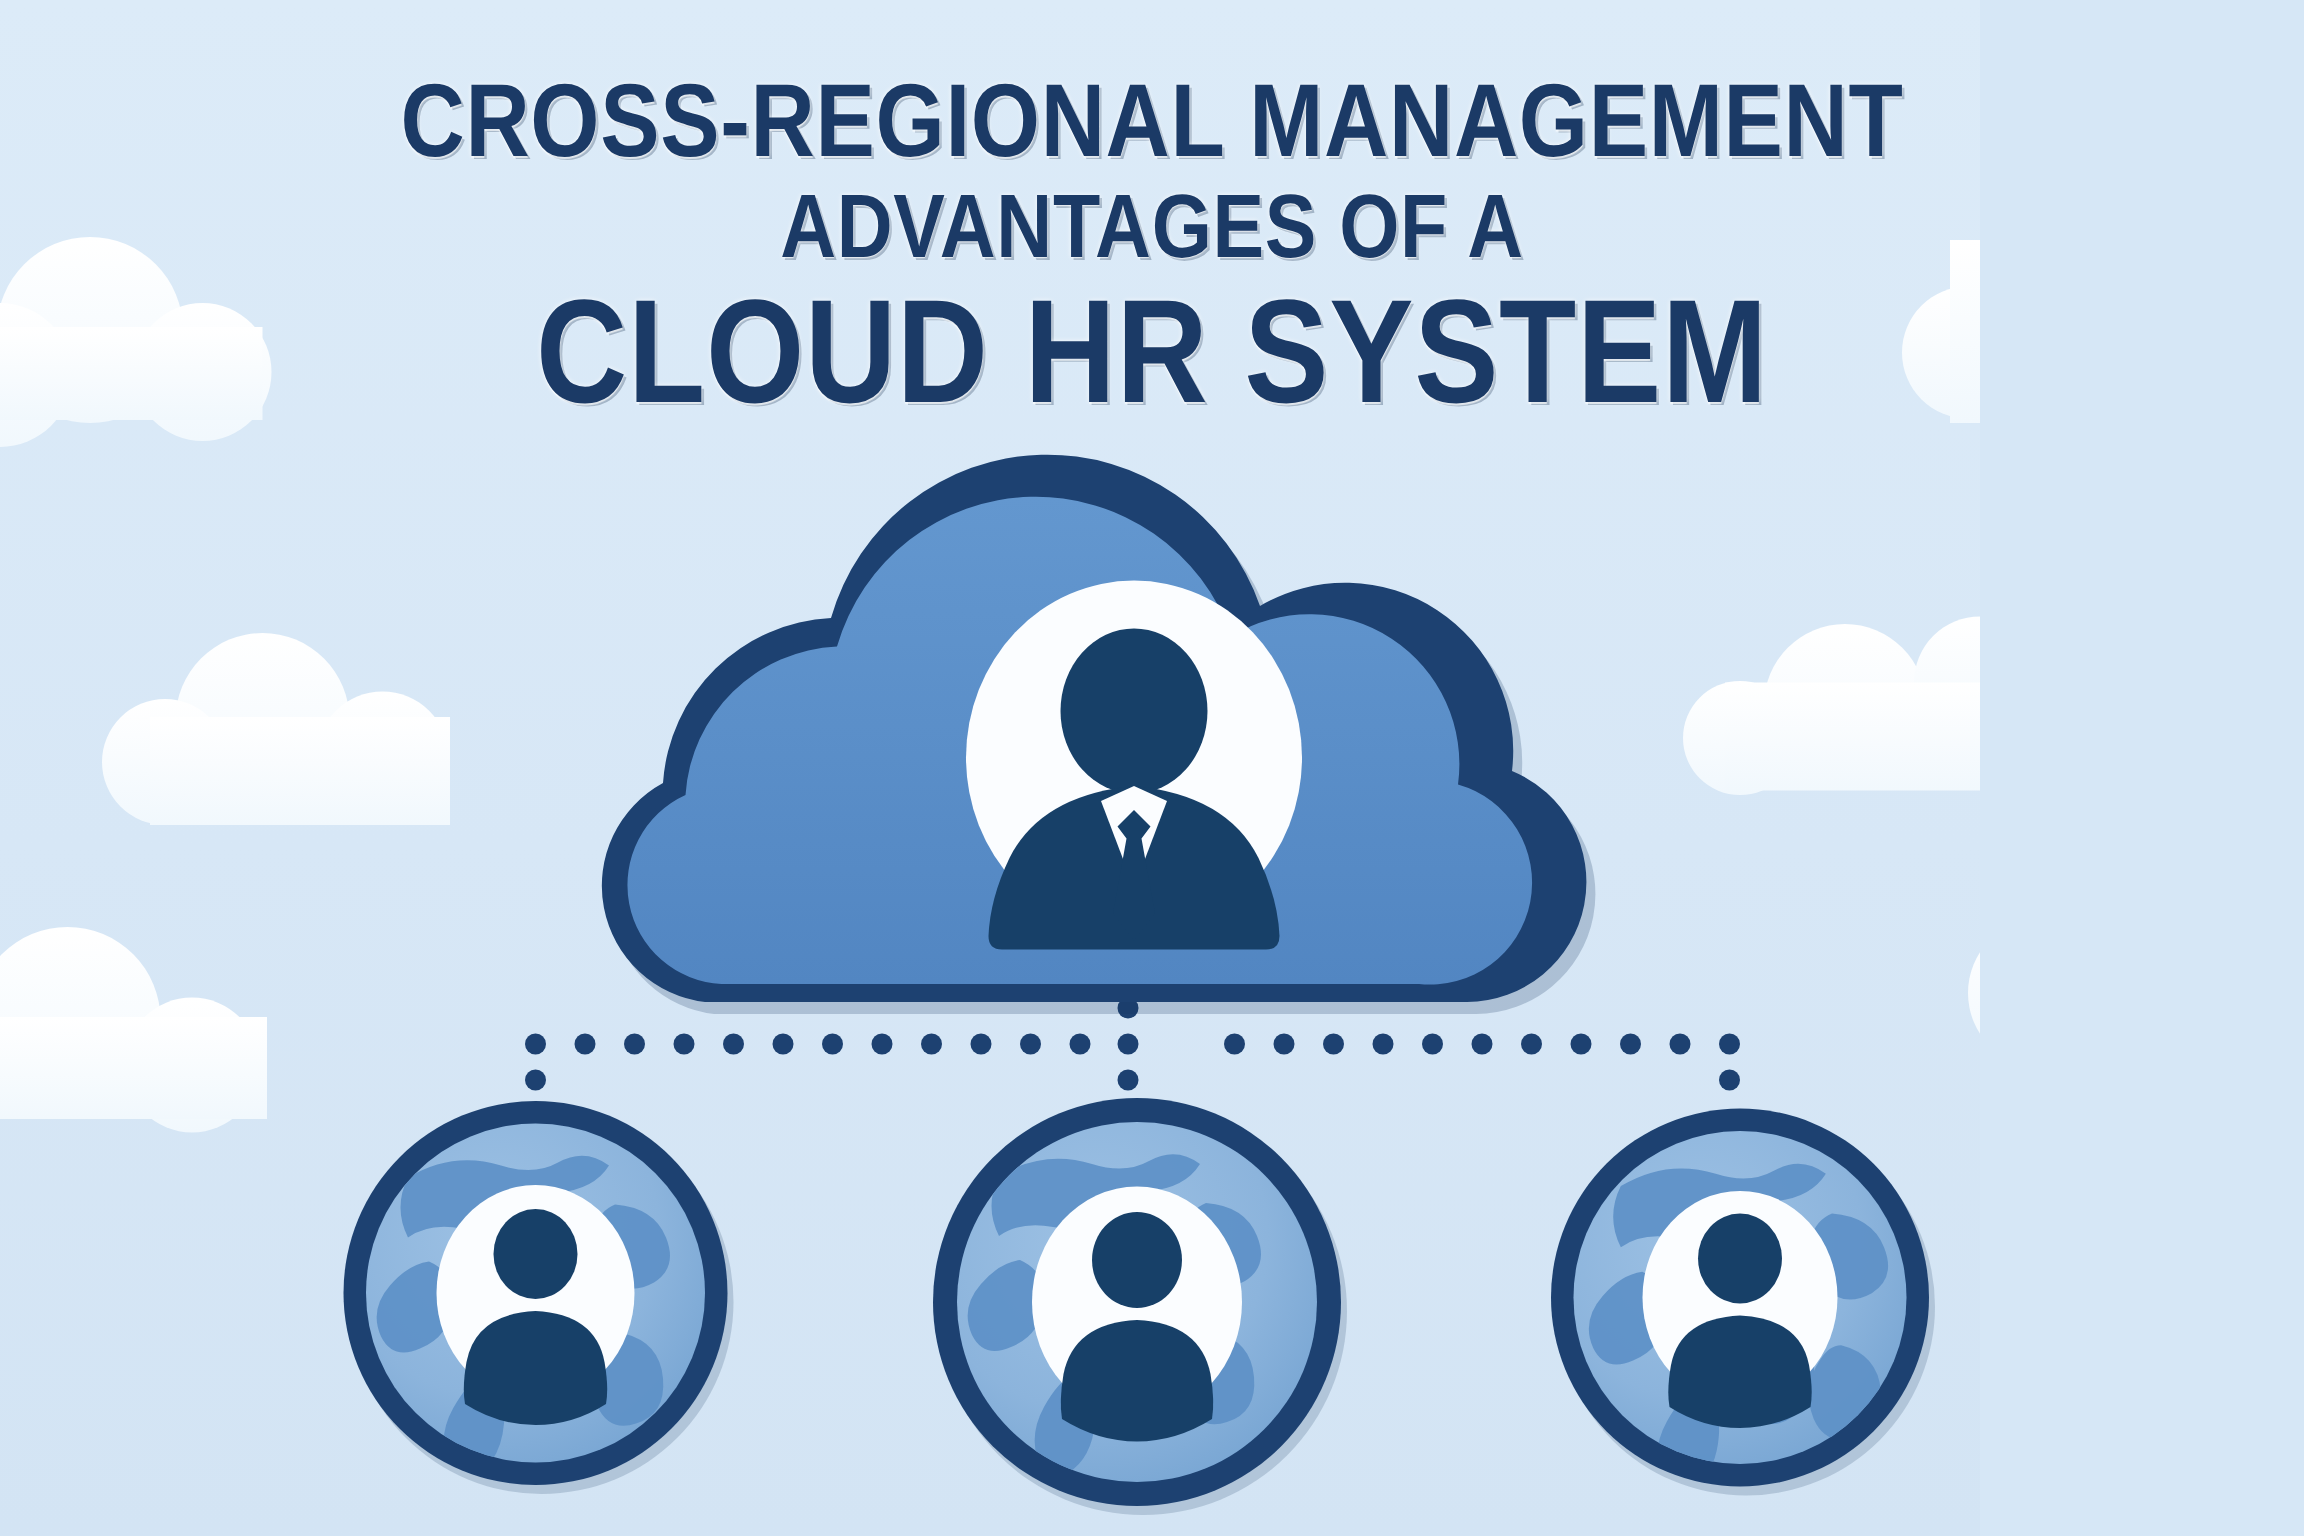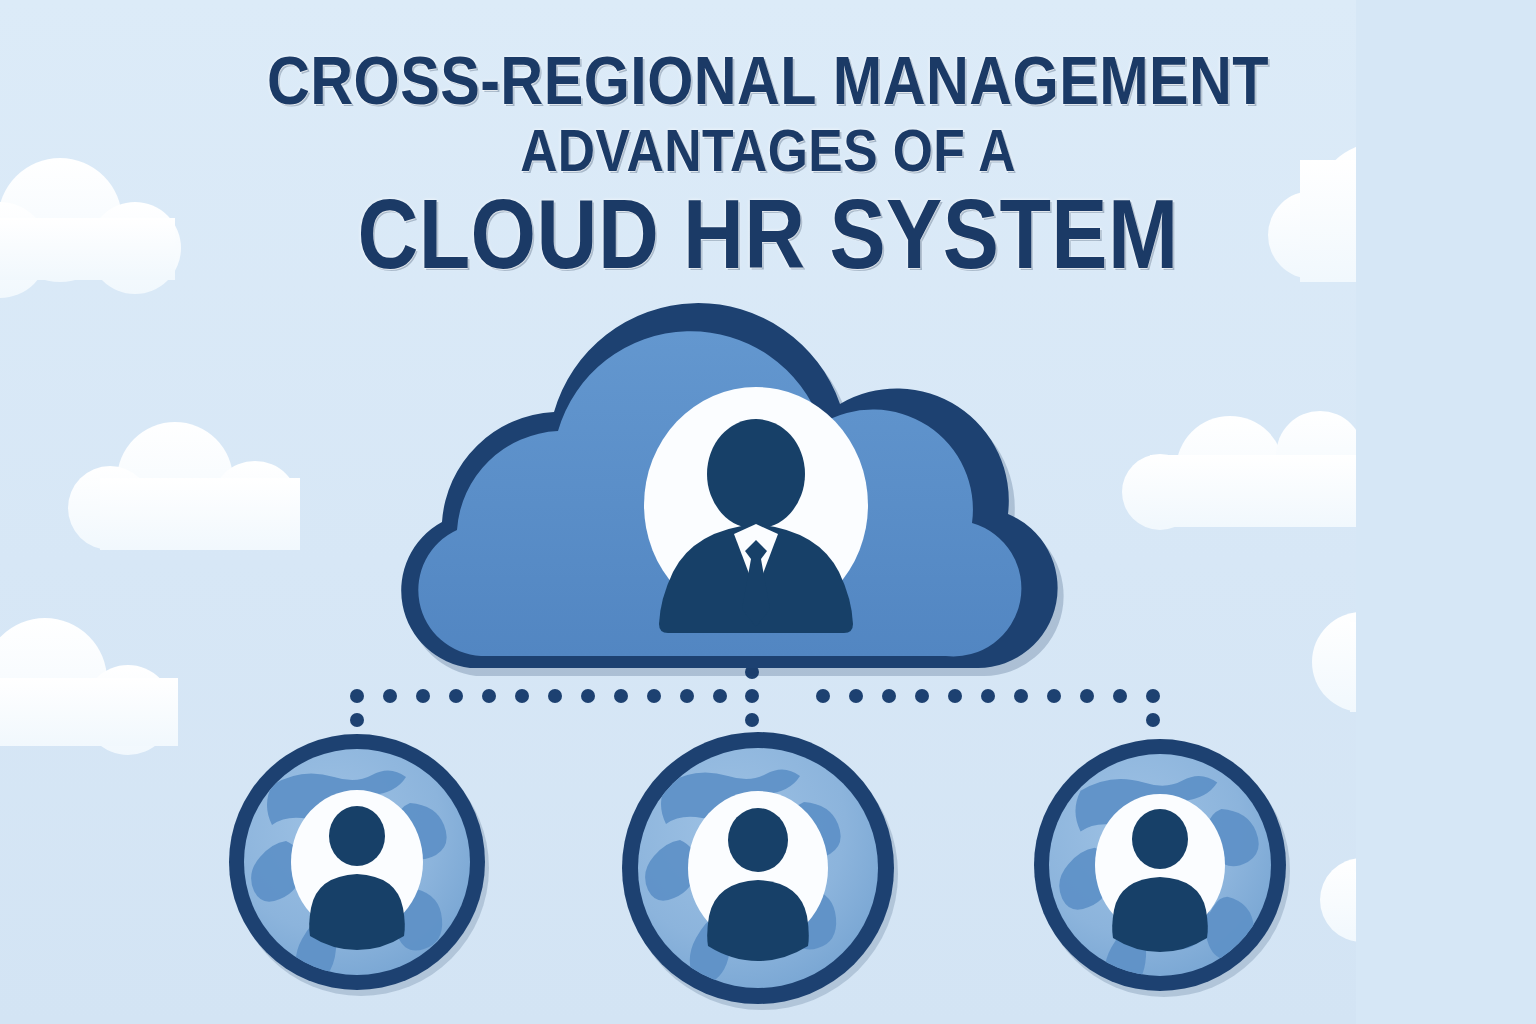--- a/index.html
+++ b/index.html
@@ -11,21 +11,20 @@
   body {
     font-family: "Liberation Sans", "DejaVu Sans", sans-serif;
   }
 
   #infographic {
     position: relative;
     width: 1320px;
     height: 1024px;
     overflow: hidden;
     background: #f97316;
-    padding-left: 36px;
   }
 
   
   .sky-layer {
     position: absolute;
     inset: 0;
     width: 1536px;
     height: 1024px;
   }
 

